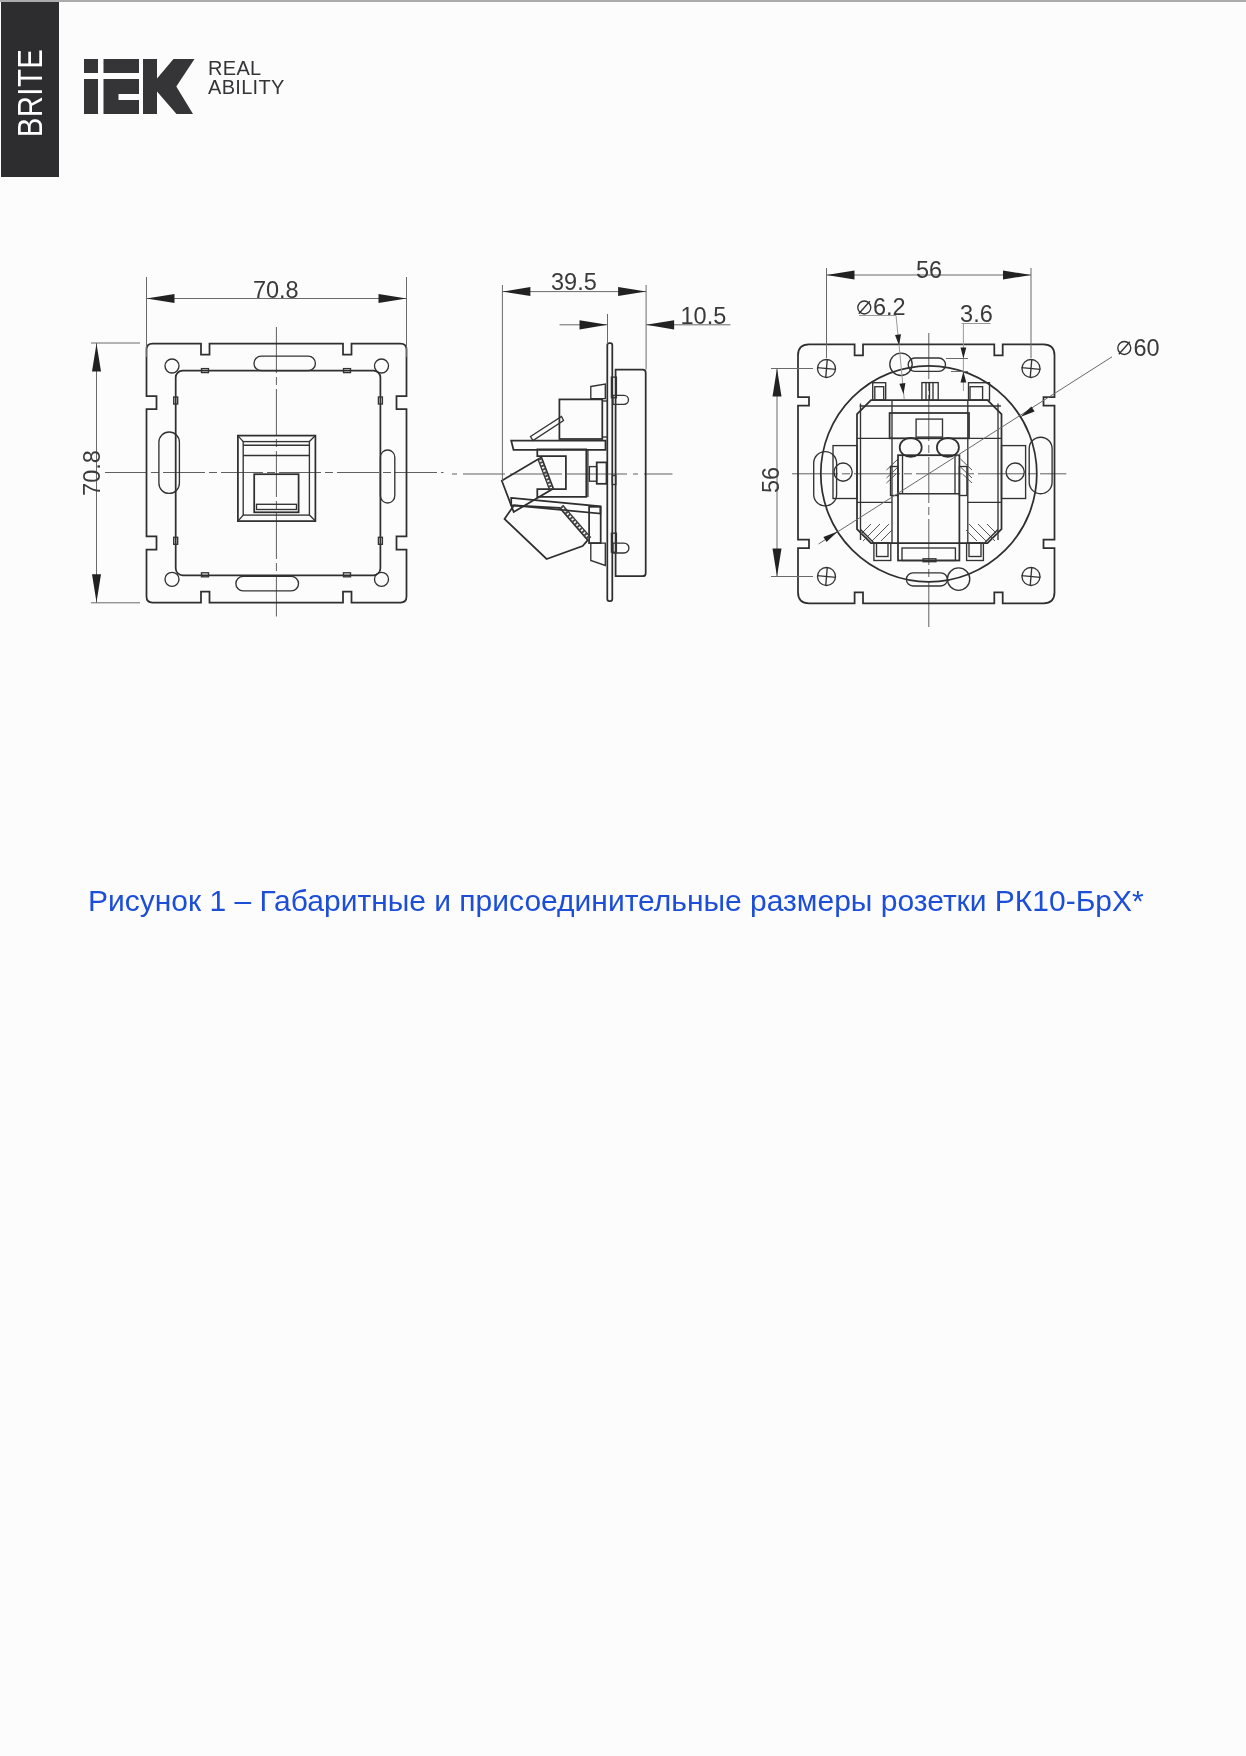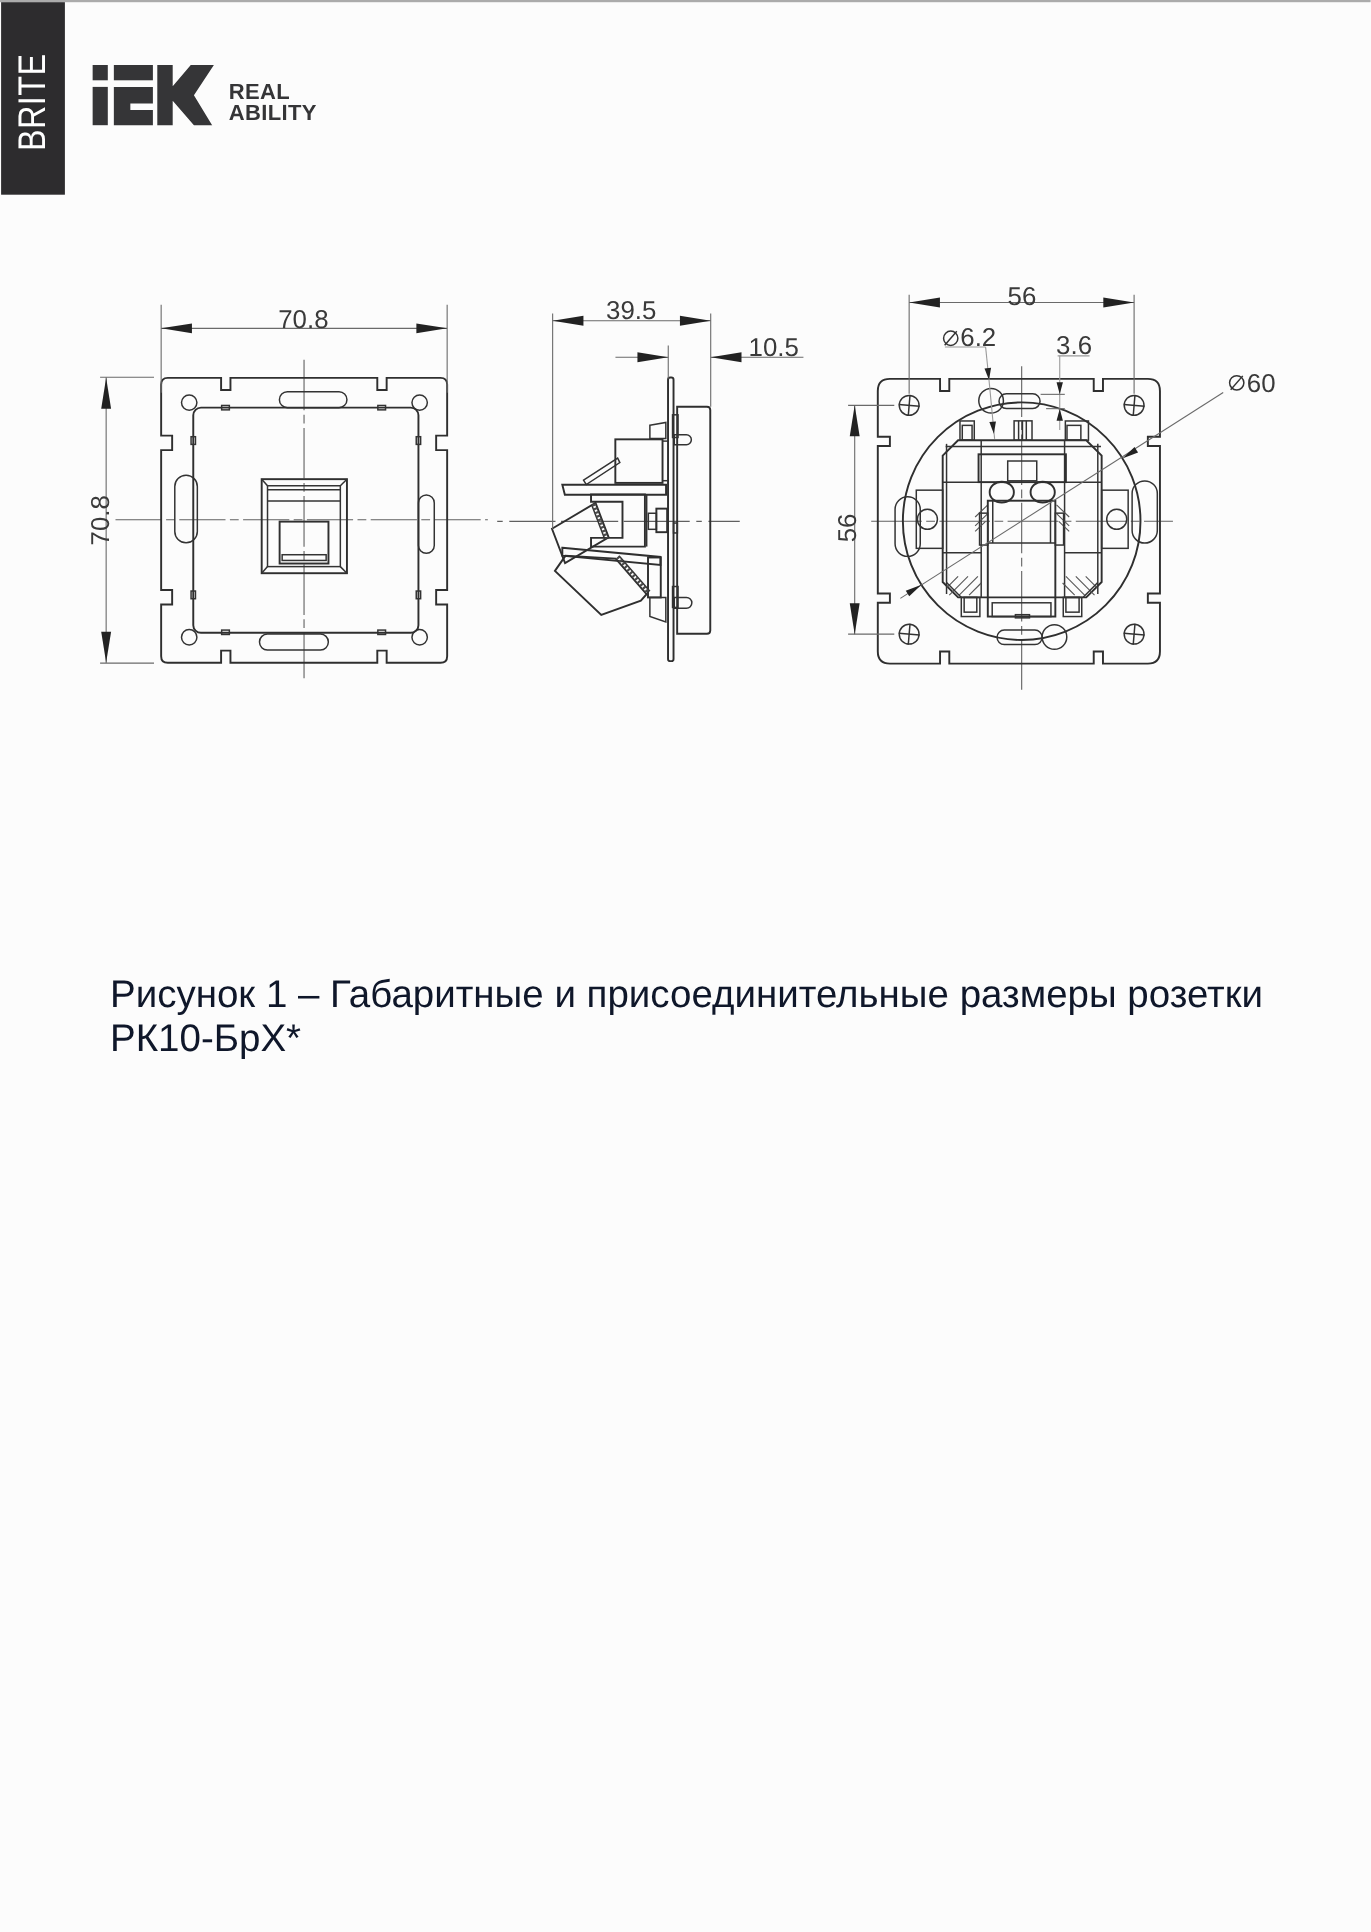--- a/index.html
+++ b/index.html
@@ -2,22 +2,22 @@
 <html><head>
 <meta charset="utf-8">
 <style>
   html,body{margin:0;padding:0;}
   body{width:1246px;height:1756px;background:#fcfcfc;position:relative;overflow:hidden;
        font-family:"Liberation Sans",sans-serif;}
   #topline{position:absolute;left:0;top:0;width:1246px;height:2px;background:#ababab;}
   #bar{position:absolute;left:1px;top:2px;width:58px;height:175px;background:#2d2c2e;}
   #brite{position:absolute;left:1px;top:2px;width:58px;height:175px;display:flex;align-items:center;justify-content:center;}
   #brite span{display:block;transform:rotate(-90deg) scaleX(0.84);color:#fff;font-size:35px;letter-spacing:0.5px;font-weight:400;margin-top:6px;}
-  #reality{position:absolute;left:208px;top:75px;color:#353537;font-size:20px;font-weight:bold;line-height:19.4px;letter-spacing:0.3px;}
-  #caption{position:absolute;left:100px;top:884px;color:#0f172a;font-size:35px;}
+  #reality{position:absolute;left:208px;top:59px;color:#353537;font-size:20px;font-weight:normal;line-height:19.4px;letter-spacing:0.3px;}
+  #caption{position:absolute;left:88px;top:884px;color:#1d4ed8;font-size:30px;}
   svg{position:absolute;}
   .o{stroke:#2f2f2f;stroke-width:1.75;fill:none;}
   .o2{stroke:#333333;stroke-width:1.35;fill:none;}
   .d{stroke:#6a6a6a;stroke-width:1;fill:none;}
   .cl{stroke:#606060;stroke-width:1;fill:none;}
   .ld{stroke:#9a9a9a;stroke-width:1;fill:none;}
   .ar{fill:#222;stroke:none;}
   .dt{fill:#3a3a3a;font-size:23.5px;font-family:"Liberation Sans",sans-serif;}
 </style>
 </head>

